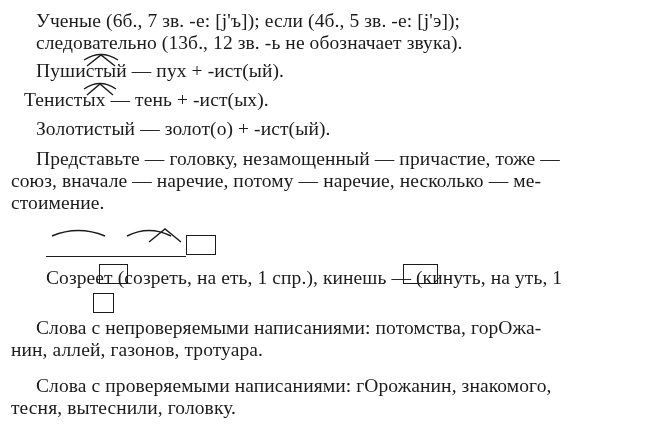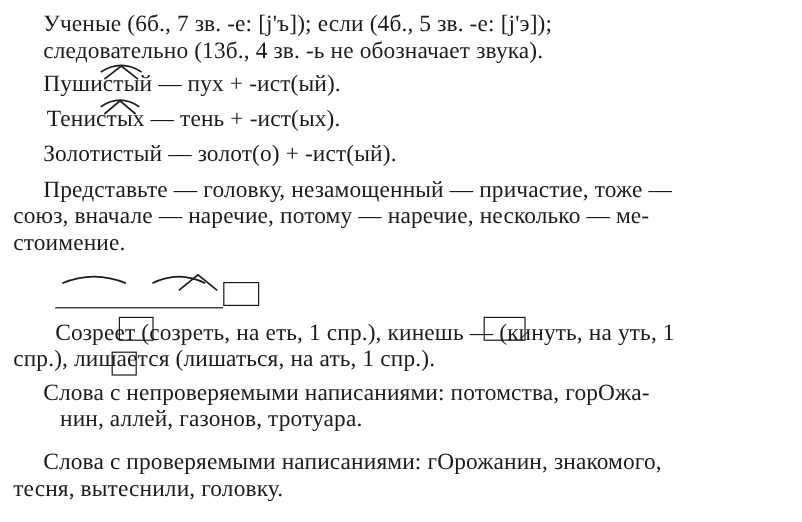--- a/index.html
+++ b/index.html
@@ -46,31 +46,30 @@
     position: absolute;
     border-bottom: 1.4px solid #1b1b1b;
   }
 </style>
 </head>
 <body>
 
 <div class="page">
 
   <div class="line" style="left:36px; top:10px;">Ученые (6б., 7 зв. -е: [j'ъ]); если (4б., 5 зв. -е: [j'э]);</div>
-  <div class="line" style="left:36px; top:32px;">следовательно (13б., 4 зв. -ь не обозначает звука).</div>
+  <div class="line" style="left:36px; top:32px;">следовательно (13б., 12 зв. -ь не обозначает звука).</div>
   <div class="line" style="left:36px; top:60px;">Пушистый — пух + -ист(ый).</div>
-  <div class="line" style="left:39px; top:89px;text-align:center;">Тенистых — тень + -ист(ых).</div>
+  <div class="line" style="left:24px; top:89px;text-align:center;">Тенистых — тень + -ист(ых).</div>
   <div class="line" style="left:36px; top:118px;">Золотистый — золот(о) + -ист(ый).</div>
   <div class="line" style="left:36px; top:148px;">Представьте — головку, незамощенный — причастие, тоже —</div>
   <div class="line" style="left:11px; top:170px;">союз, вначале — наречие, потому — наречие, несколько — ме-</div>
   <div class="line" style="left:11px; top:192px;">стоимение.</div>
   <div class="line" style="left:46px; top:267px;text-align:right;">Созреет (созреть, на еть, 1 спр.), кинешь — (кинуть, на уть, 1</div>
-  <div class="line" style="left:11px; top:289px;">спр.), лишается (лишаться, на ать, 1 спр.).</div>
   <div class="line" style="left:36px; top:317px;">Слова с непроверяемыми написаниями: потомства, горОжа-</div>
-  <div class="line" style="left:11px; top:339px;margin-left:39px;">нин, аллей, газонов, тротуара.</div>
+  <div class="line" style="left:11px; top:339px;">нин, аллей, газонов, тротуара.</div>
   <div class="line" style="left:36px; top:375px;text-align:right;">Слова с проверяемыми написаниями: гОрожанин, знакомого,</div>
   <div class="line" style="left:11px; top:397px;">тесня, вытеснили, головку.</div>
 
   <div class="mark" style="left:83px; top:51px; width:36px; height:10px;">
     <svg width="36" height="10" viewBox="0 0 36 10">
         <path d="M1 9 Q18 -2 35 9" fill="none" stroke="#1b1b1b" stroke-width="1.4"></path>
       </svg>
   </div>
   <div class="mark" style="left:83px; top:80px; width:34px; height:10px;">
     <svg width="34" height="10" viewBox="0 0 34 10">

